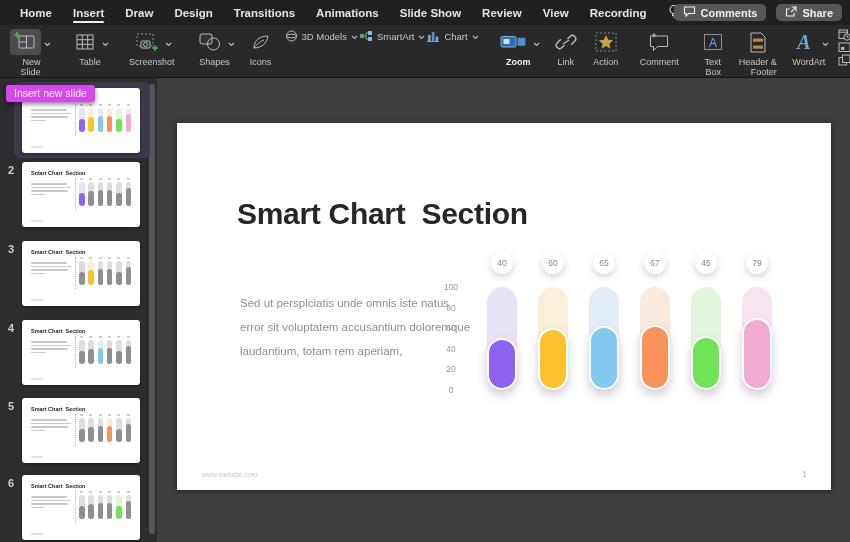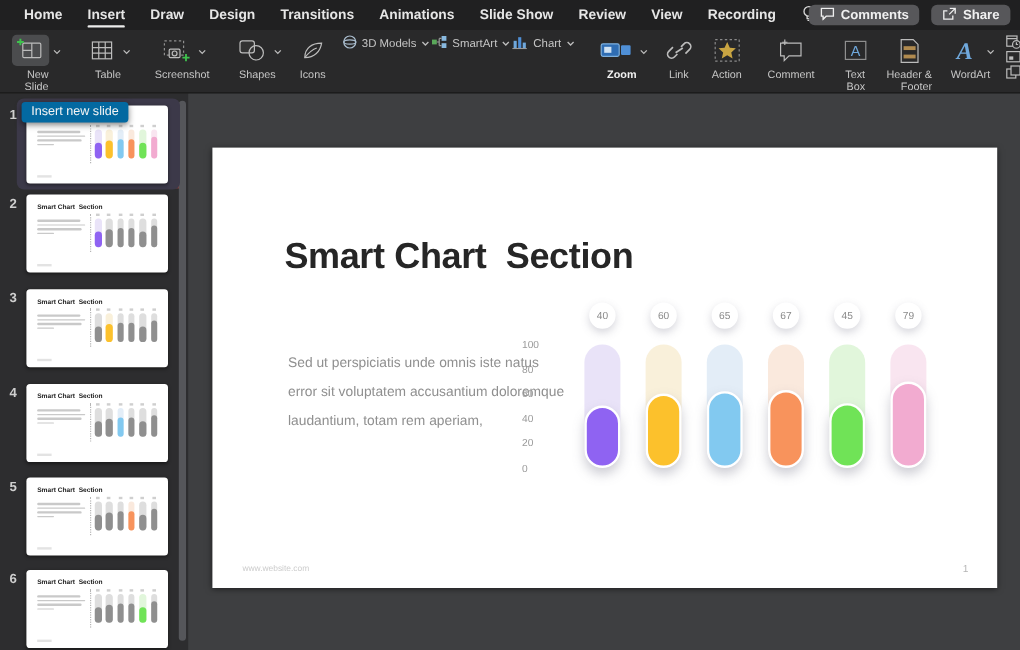--- a/index.html
+++ b/index.html
@@ -42,35 +42,35 @@
     border-radius:3px; box-shadow:0 1px 3px rgba(0,0,0,.45); overflow:hidden; }
   .thumb-num { position:absolute; left:8px; font-size:11px; font-weight:bold; color:#cfcfcf; }
   .mini-title { position:absolute; left:9px; top:8px; font-size:5.5px; font-weight:bold; color:#222; white-space:pre; }
   .mini-line { position:absolute; height:1.6px; background:#c9c9c9; border-radius:1px; }
   .mini-chart { position:absolute; left:53px; top:16px; width:58px; height:32px;
     border-left:1px dotted #b5b5b5; }
   .mini-bar-bg, .mini-bar-fill { position:absolute; border-radius:3px; }
   .mini-dot { position:absolute; top:0; width:3px; height:1.5px; background:#cfcfcf; }
   .mini-footer { position:absolute; left:9px; bottom:5px; width:12px; height:2px; background:#e3e3e3; }
   .insert-line { position:absolute; left:20px; top:77px; width:130px; height:2px; background:#7d3f3f; border-radius:1px; }
-  .tooltip { position:absolute; left:18px; top:7px; background:#0369a1; color:#f4f4f4;
+  .tooltip { position:absolute; left:6px; top:7px; background:#d946ef; color:#f4f4f4;
     font-size:10.5px; padding:2px 8px 3px; border-radius:3px; box-shadow:0 2px 5px rgba(0,0,0,.5); z-index:30; white-space:nowrap; }
   .scroll-thumb { position:absolute; right:2px; top:6px; width:6px; height:450px; background:#55565a; border-radius:3px; }
 
   
   .canvas { position:absolute; top:78px; left:157px; width:693px; height:464px; background:#3e3f41; }
   .slide { position:absolute; left:20px; top:45px; width:654px; height:367px; background:#ffffff;
     box-shadow:0 1px 5px rgba(0,0,0,.55); }
   .slide-title { position:absolute; left:60px; top:74px; font-size:30px; font-weight:bold;
     color:#262626; letter-spacing:-0.3px; white-space:pre; }
   .slide-body { position:absolute; left:63px; top:168px; width:236px; font-size:11.5px;
     line-height:24px; color:#8f8f8f; }
   .slide-url { position:absolute; left:25px; bottom:12px; font-size:7px; color:#cccccc; }
   .slide-pagenum { position:absolute; right:24px; bottom:11px; font-size:8.5px; color:#b5b5b5; }
-  .ytick { position:absolute; width:32px; text-align:left; font-size:8.5px; color:#9a9a9a; }
+  .ytick { position:absolute; width:32px; text-align:center; font-size:8.5px; color:#9a9a9a; }
   .val-circle { position:absolute; width:22px; height:22px; border-radius:50%; background:#fff;
     box-shadow:0 3px 7px rgba(120,120,140,.3); display:flex; align-items:center; justify-content:center;
     font-size:8.5px; color:#8a8a8a; }
   .bar-bg { position:absolute; width:30px; border-radius:15px; }
   .bar-fill { position:absolute; width:30px; border-radius:15px; border:2px solid #ffffff;
     box-shadow:0 5px 10px rgba(110,110,130,.35); }
 </style>
 </head>
 <body>
 

